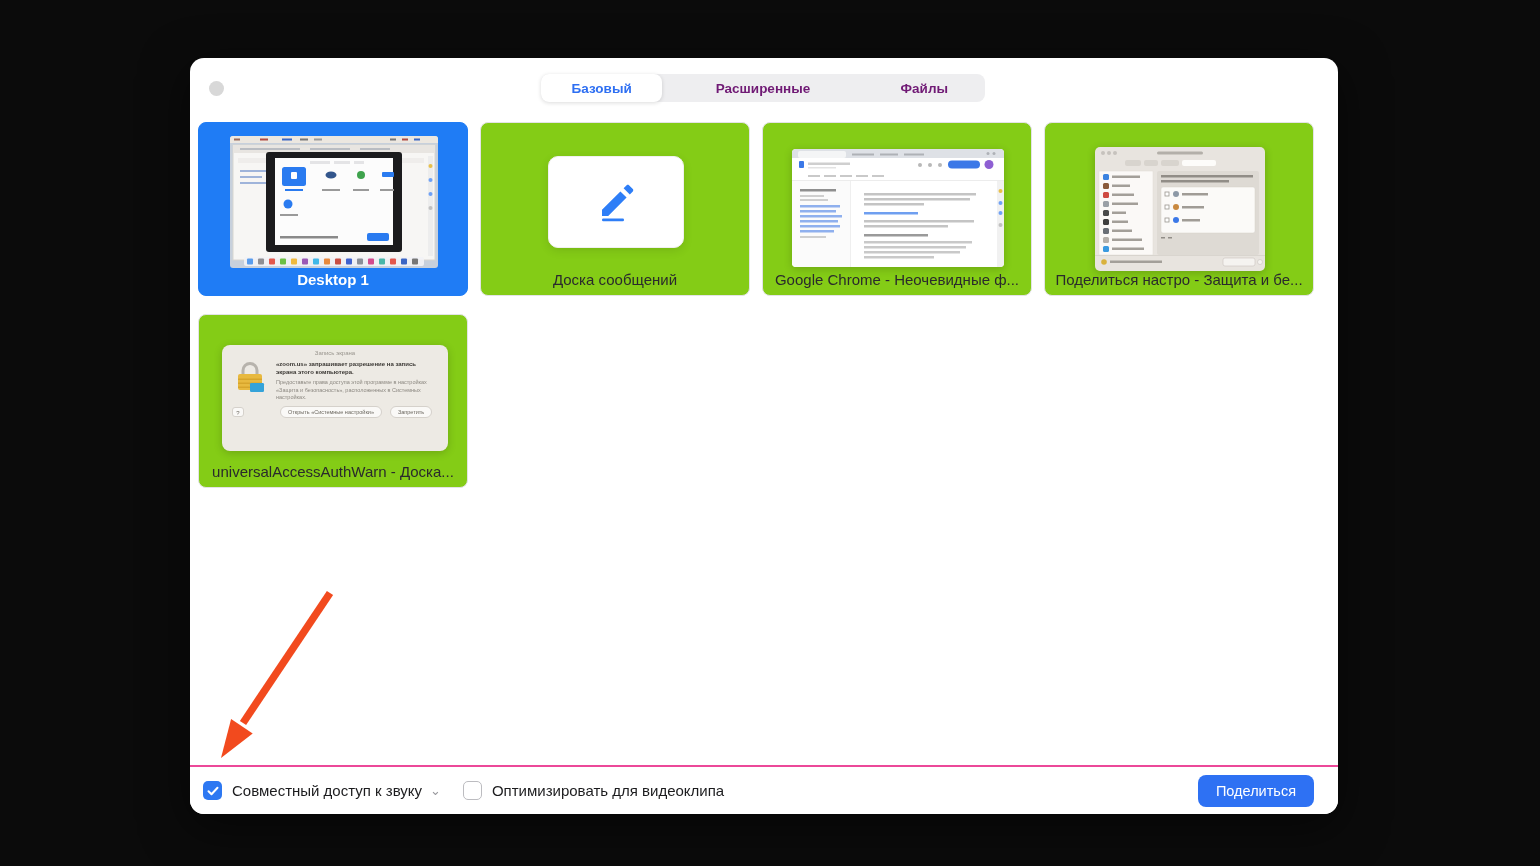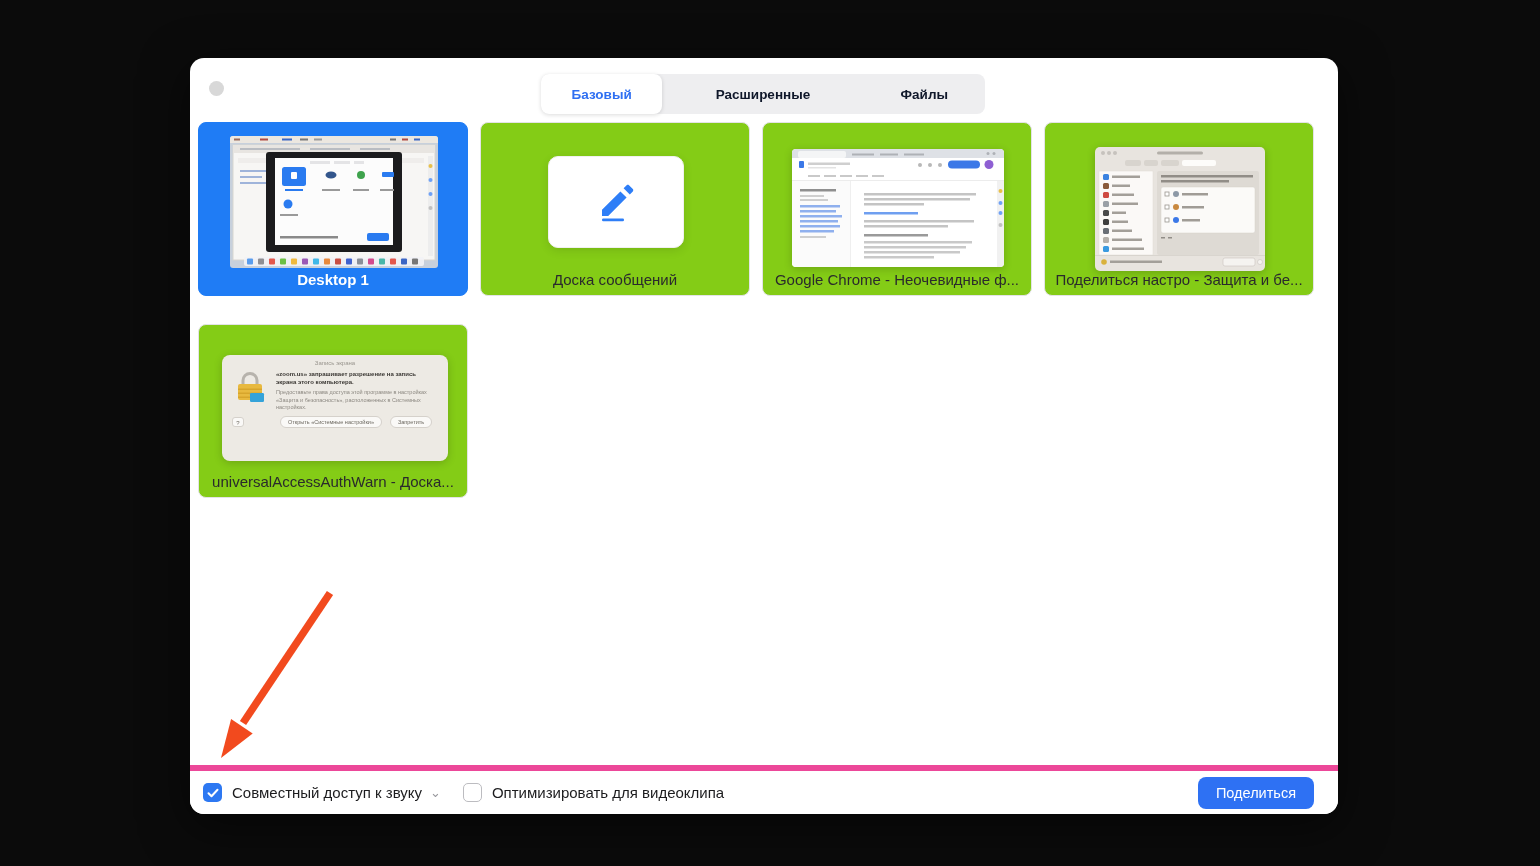--- a/index.html
+++ b/index.html
@@ -6,30 +6,30 @@
   html,body { width:1540px; height:866px; overflow:hidden; }
   body { background:#0b0b0b; font-family:"Liberation Sans","DejaVu Sans",sans-serif; position:relative; }
 
   
   .dialog { position:absolute; left:190px; top:58px; width:1148px; height:756px;
             background:#ffffff; border-radius:14px; box-shadow:0 12px 48px rgba(0,0,0,.55); }
   .win-dot { position:absolute; left:19px; top:23px; width:15px; height:15px; border-radius:50%;
              background:#d8d8d8; }
 
   
-  .segmented { position:absolute; left:351px; top:16px; width:444px; height:40px;
+  .segmented { position:absolute; left:351px; top:16px; width:444px; height:28px;
                background:#eeeef0; border-radius:8px; display:flex; align-items:stretch;gap:40px; }
   .seg { flex:1; display:flex; align-items:center; justify-content:center;
-         font-size:13.5px; font-weight:700; color:#0f172a; cursor:default; }
+         font-size:13.5px; font-weight:700; color:#701a75; cursor:default; }
   .seg.selected { background:#ffffff; border-radius:8px; color:#2e6ff2;
                   box-shadow:0 1px 4px rgba(0,0,0,.14); }
 
   
   .grid { position:absolute; left:8px; top:64px;
-          display:grid; grid-template-columns:repeat(4,270px); grid-auto-rows:174px; gap:28px 12px; }
+          display:grid; grid-template-columns:repeat(4,270px); grid-auto-rows:174px; gap:18px 12px; }
   .tile { position:relative; background:#84cc16; border:1px solid #e3e3e6; border-radius:8px; overflow:hidden; }
   .tile .label { position:absolute; left:6px; right:6px; bottom:7px; text-align:center;
                  font-size:15px; color:#2a2a2c; white-space:nowrap; overflow:hidden; }
   .tile.selected { background:#1f7cf5; border-color:#1f7cf5; }
   .tile.selected .label { color:#fff; font-weight:700; }
 
   
   .desktop-thumb { position:absolute; left:31px; top:13px; width:208px; height:132px;
                    border-radius:3px; overflow:hidden; }
 
@@ -69,21 +69,21 @@
   .aw-body { font-size:5.5px; color:#8c8881; line-height:1.35; margin-top:3px; }
   .aw-buttons { display:flex; align-items:center; margin-top:5px; }
   .aw-help { width:12px; height:10px; background:#faf9f7; border:0.5px solid #d5d1cb; border-radius:3px;
              font-size:6px; color:#6b675f; text-align:center; line-height:10px; }
   .aw-btn { background:#faf9f7; border:0.5px solid #d5d1cb; border-radius:6px; padding:2px 7px;
             font-size:5.5px; color:#6b675f; white-space:nowrap; }
   .aw-open { margin-left:36px; }
   .aw-deny { margin-left:8px; }
 
   
-  .footer { position:absolute; left:0; right:0; bottom:0; height:49px; border-top:6px solid #ec4899;
+  .footer { position:absolute; left:0; right:0; bottom:0; height:49px; border-top:2px solid #ec4899;
             display:flex; align-items:center; padding:0 24px 0 13px; border-radius:0 0 14px 14px; background:#fff; }
   .cb { width:19px; height:19px; border-radius:5px; flex:0 0 auto; display:flex; align-items:center; justify-content:center; }
   .cb.checked { background:#2d78f2; }
   .cb.unchecked { background:#fff; border:1.5px solid #bcbcc0; }
   .cb-label { margin-left:10px; font-size:15px; color:#1c1c1e; }
   .chev { margin-left:8px; color:#98989d; font-size:13px; line-height:10px; }
   .cb.second { margin-left:22px; }
   .spacer { flex:1; }
   .share-btn { height:30px; padding:16px 18px; background:#2e71f3; color:#fff; border:none; border-radius:8px;
                font-size:14.5px; font-family:inherit; display:flex; align-items:center; cursor:pointer; }

